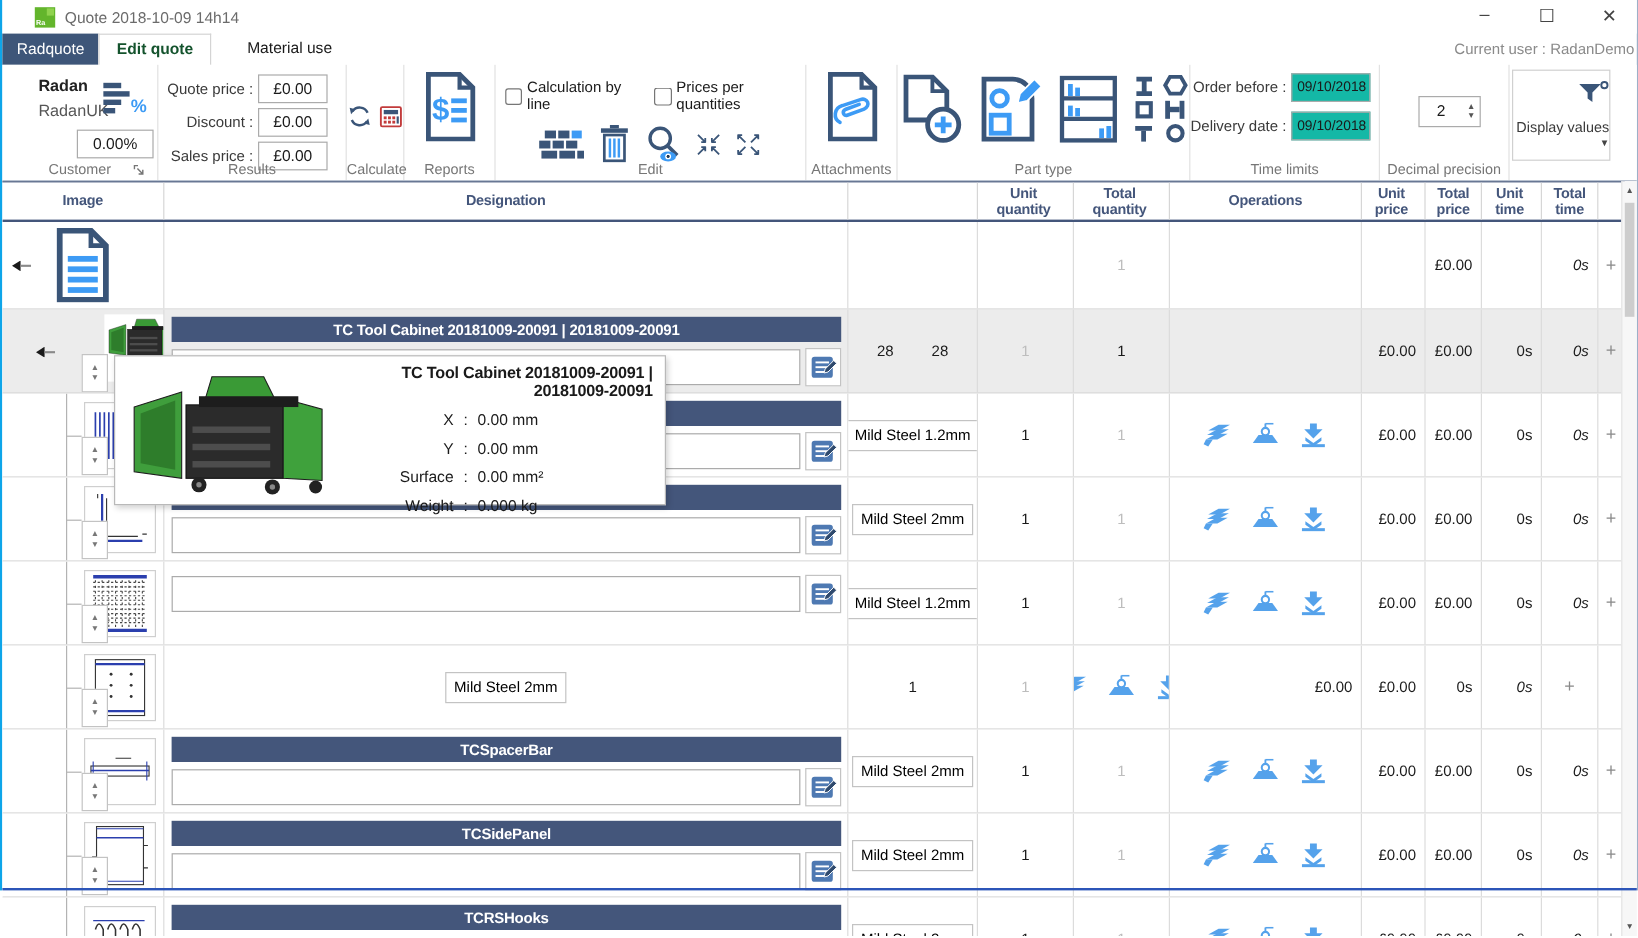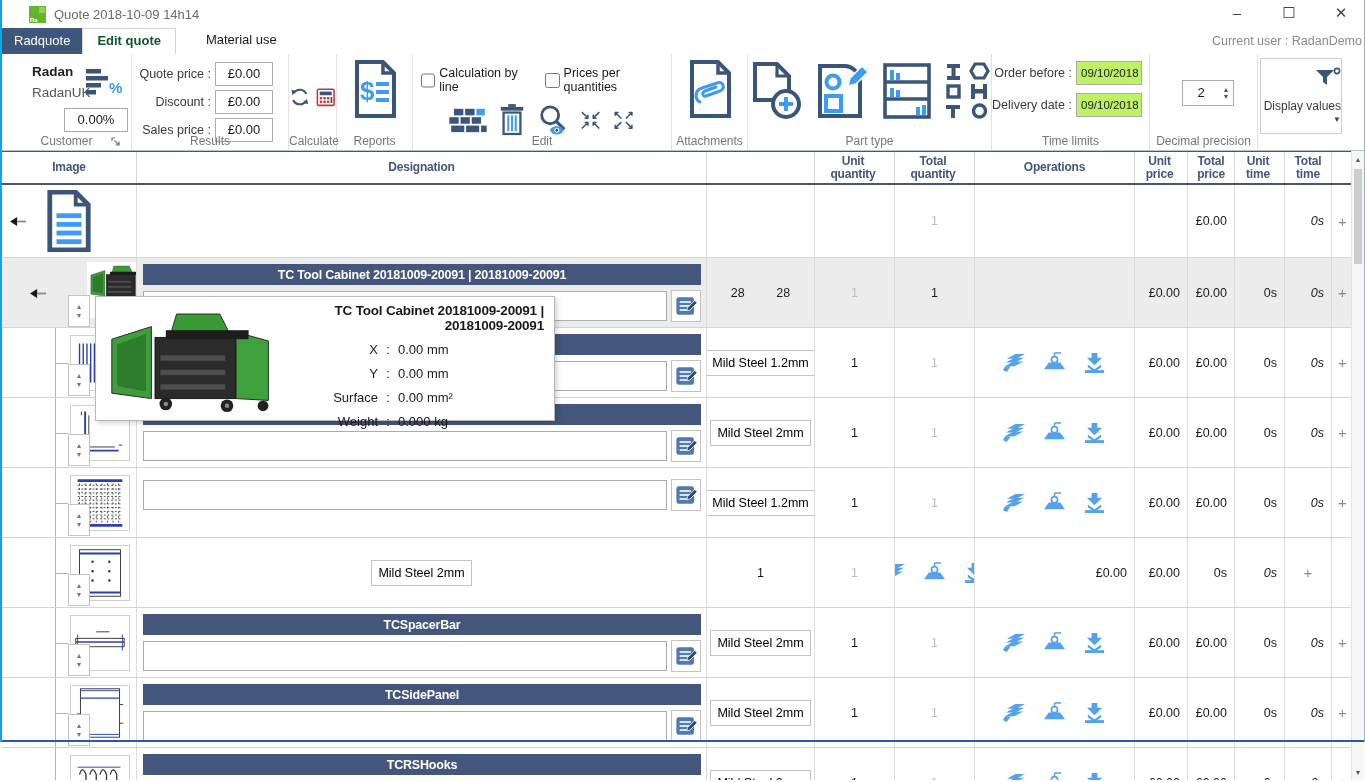--- a/index.html
+++ b/index.html
@@ -53,21 +53,21 @@
   .chk { display:flex; align-items:center; gap:4px; font-size:12.5px; }
   .chk input { width:15px; height:15px; margin:0; }
   .editicons { display:flex; gap:11px; justify-content:center; align-items:center; margin-top:10px; }
   .arrowcluster { font-size:12px; font-weight:bold; color:#3a5578; line-height:10px; letter-spacing:1px; text-align:center; }
 
   .g-parttype { width:244px; display:flex; gap:12px; justify-content:center; padding-top:8px; }
 
   .g-time { width:158px; }
   .timerow { display:flex; align-items:center; height:26px; margin-top:6px; }
   .timelabel { width:84px; text-align:right; font-size:12.5px; color:#3a3a3a; padding-right:4px; }
-  .datebox { width:66px; height:24px; border:1px solid #ababab; display:flex; align-items:center; padding:0 2px 0 4px; background:#bef264; }
+  .datebox { width:66px; height:24px; border:1px solid #ababab; display:flex; align-items:center; padding:0 2px 0 4px; background:#14b8a6; }
   .dateval { font-size:11.5px; flex:1; }
 
   .g-decimal { width:108px; }
   .spinbox { position:absolute; left:32px; top:26px; width:52px; height:26px; border:1px solid #ababab; display:flex; background:#fff; }
   .spinval { flex:1; text-align:center; font-size:13px; line-height:24px; }
   .spinarrows { width:14px; display:flex; flex-direction:column; justify-content:center; color:#555; font-size:7px; line-height:7px; text-align:center; }
 
   .g-display { width:86px; border-right:none; }
   .dispbtn { position:absolute; left:2px; top:4px; width:82px; height:76px; border:1px solid #d0d0d0;
     display:flex; flex-direction:column; align-items:flex-end; padding-top:8px; }

